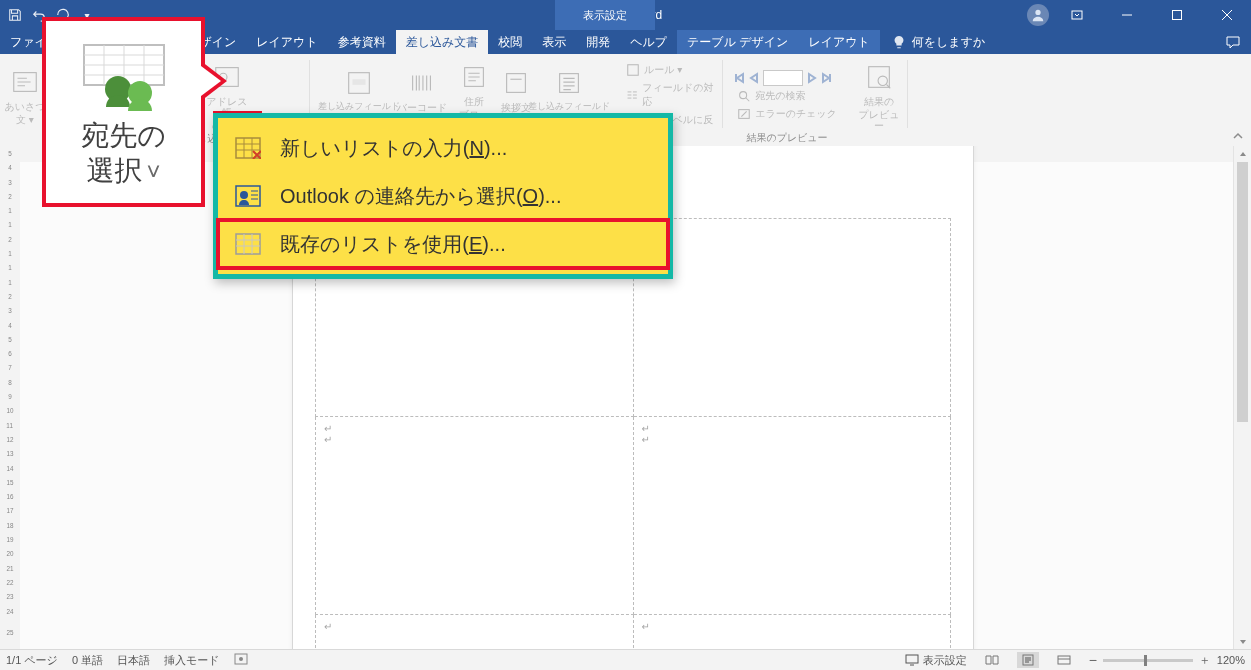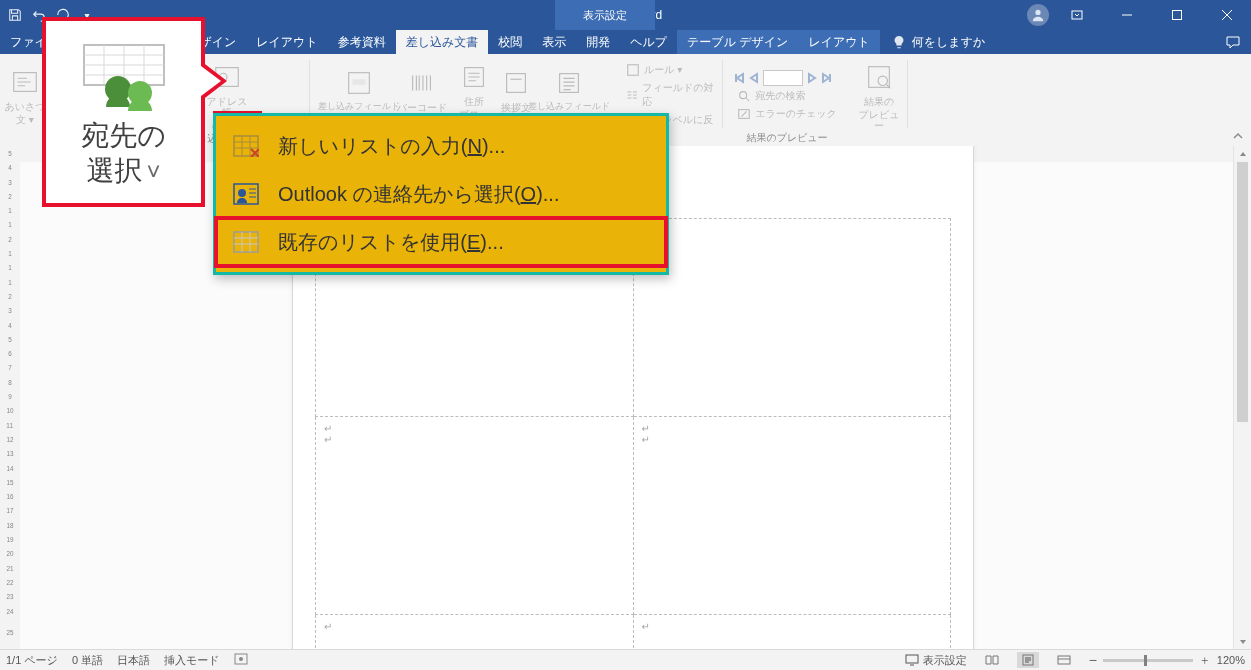--- a/index.html
+++ b/index.html
@@ -207,22 +207,22 @@
     font-size:28px; color:#404040; text-align:center;
     line-height:1.25; margin-top:4px;
   }
   .callout-big .chev{ font-size:24px; color:#6a6a6a; margin-left:4px; }
 
   
   .dd-menu {
     position:absolute;
     left:213px; top:113px;
     width:450px;
-    background:#eab308;
-    border:3px solid #14b8a6;
+    background:#fde047;
+    border:5px solid #14b8a6;
     box-shadow:2px 4px 10px rgba(0,0,0,.25);
     z-index:9;
     padding:6px 0;
   }
   .dd-item{
     height:48px;
     display:flex; align-items:center;
     gap:18px;
     padding:0 16px;
     font-size:20px;

